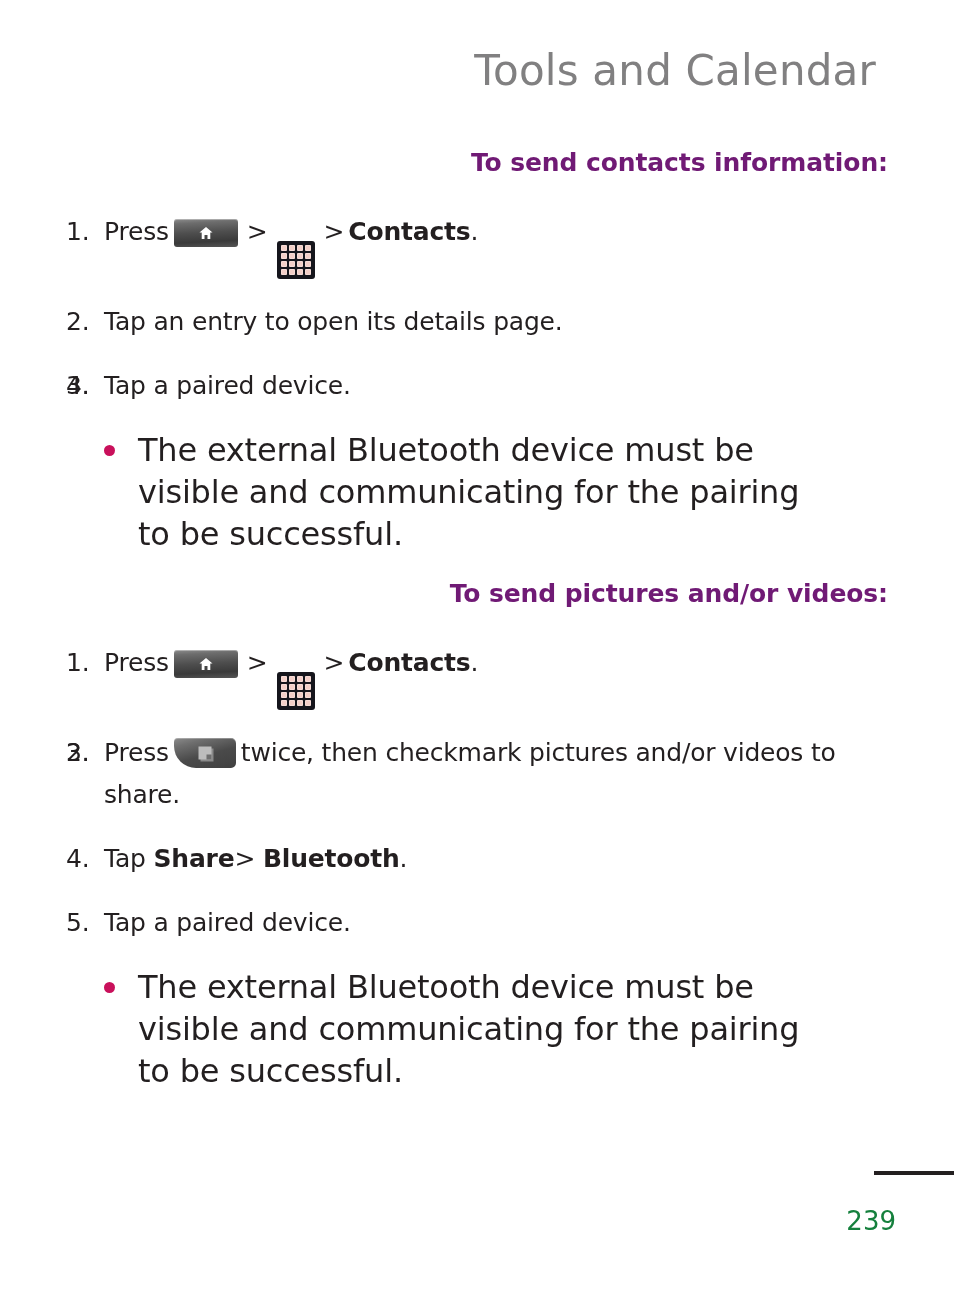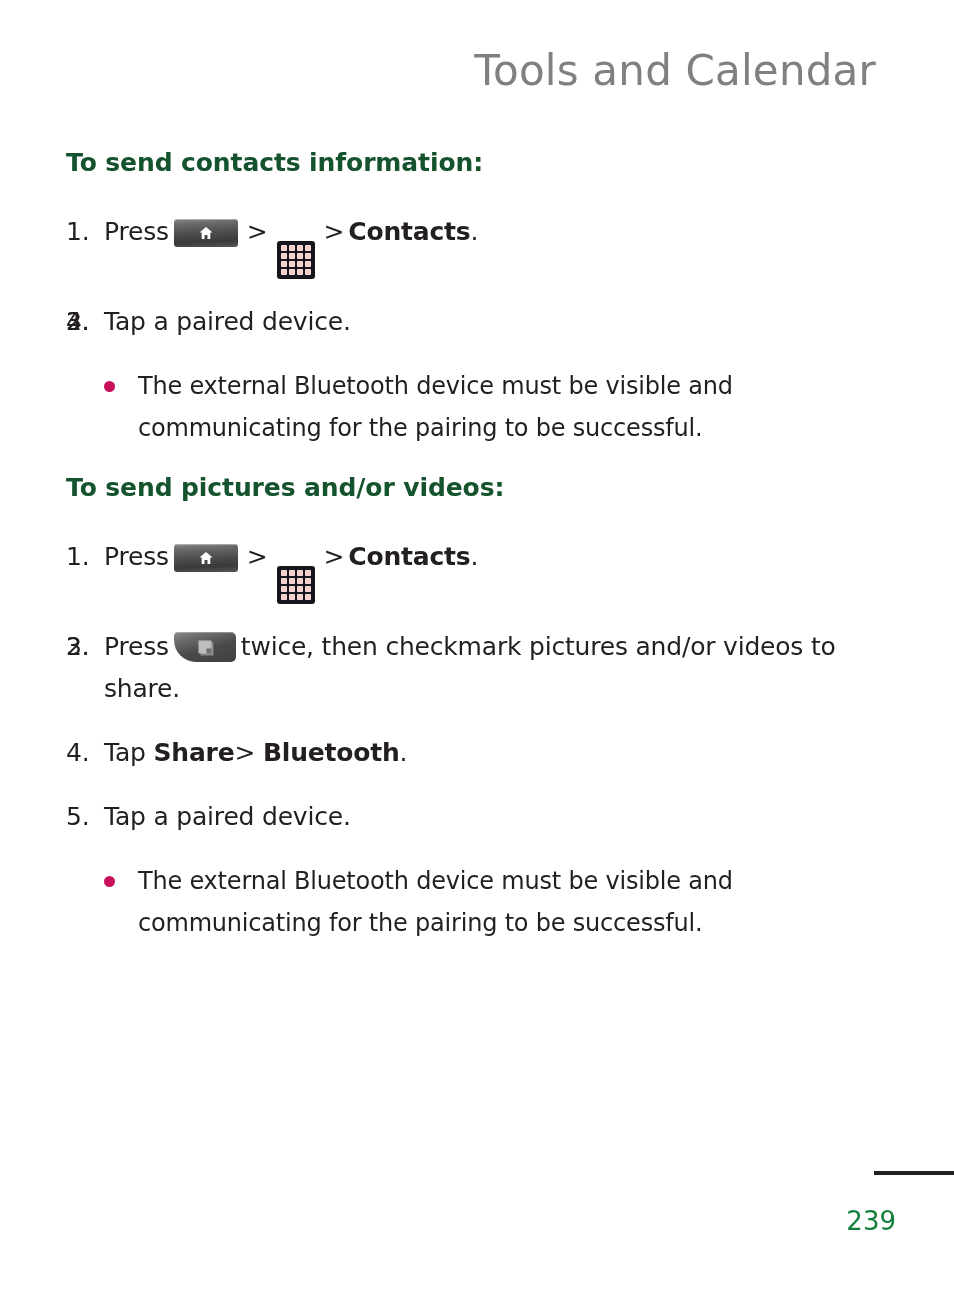--- a/index.html
+++ b/index.html
@@ -40,24 +40,25 @@
   .content {
     position: absolute;
     left: 66px;
     top: 148px;
     width: 822px;
   }
 
   .section-title {
     font-size: 25px;
     font-weight: bold;
-    color: #14532d;
+    color: #701a75;
     margin: 0 0 34px 0;
     letter-spacing: -0.1px;
     font-family: "DejaVu Sans", sans-serif;
+    text-align: right;
   }
 
   .section-title.second {
     margin-top: 24px;
   }
 
   
   .step {
     position: relative;
     padding-left: 38px;
@@ -158,21 +159,21 @@
 
   
   .bullet-list {
     margin: 6px 0 0 0;
     padding: 0;
     list-style: none;
   }
   .bullet {
     position: relative;
     padding-left: 72px;
-    font-size: 24px;
+    font-size: 32px;
     line-height: 42px;
     color: #231f20;
     font-family: "DejaVu Sans", sans-serif;
     letter-spacing: -0.2px;
     max-width: 700px;
   }
   .bullet .dot {
     position: absolute;
     left: 38px;
     top: 16px;
@@ -230,20 +231,21 @@
             <i></i>
             <i></i>
             <i></i>
             <i></i>
             <i></i>
           </span><span class="sep">&gt;</span><b>Contacts</b><span>.</span></span>
     </div>
 
     <div class="step">
       <span class="num">2.</span>
+      <span class="txt">Tap an entry to open its details page.</span>
     </div>
 
     <div class="step">
       <span class="num">3.</span>
     </div>
 
     <div class="step">
       <span class="num">4.</span>
       <span class="txt">Tap a paired device.</span>
     </div>

